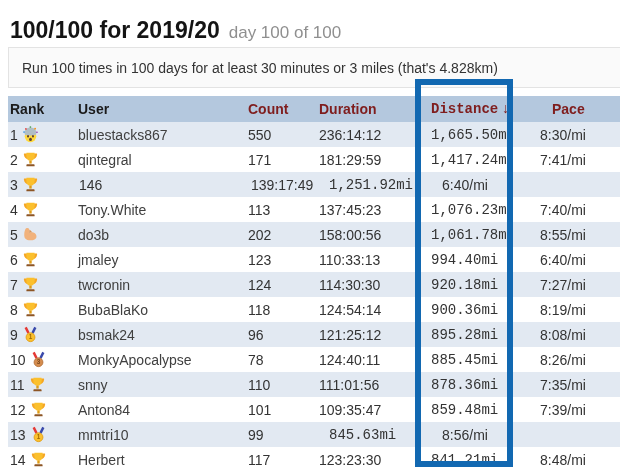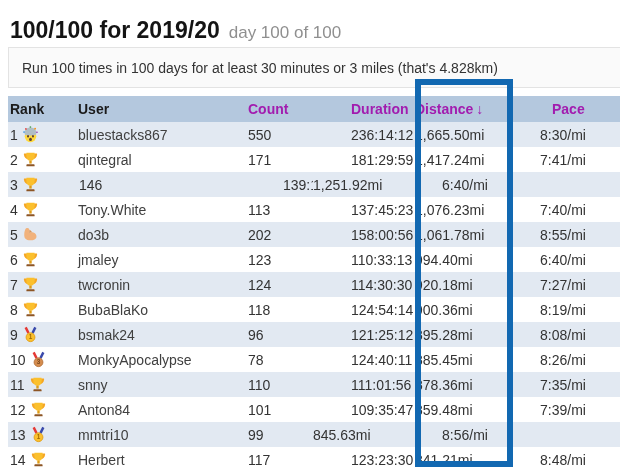--- a/index.html
+++ b/index.html
@@ -24,25 +24,25 @@
   .tr{
     display:grid;grid-template-columns:68px 169px 68px 102px 98px 135px;
     height:25px;align-items:center;font-size:14px;color:#333;background:#fff;
   }
   .thead{height:26px;background:#b4c8de;font-weight:bold;color:#1b1b1b;}
   .tr.alt{background:#e2e9f2;}
   .td,.th{display:flex;align-items:center;height:100%;box-sizing:border-box;overflow:hidden;white-space:nowrap;}
   .c-rank{padding-left:2px;}
   .c-user{padding-left:2px;}
   .c-count{padding-left:3px;}
-  .c-duration{padding-left:6px;margin-left:32px;}
-  .c-distance{}
+  .c-duration{padding-left:6px;}
+  .c-distance{padding-left:16px;font-family:Liberation Mono, monospace;}
   .c-pace{padding-left:27px;}
   .th.c-pace{padding-left:39px;}
-  .th.blue{color:#a21caf;cursor:pointer;}
+  .th.blue{color:#7f1d1d;cursor:pointer;}
   .user-link{color:#404040;cursor:pointer;}
   .rank-num{margin-right:4px;}
   .medal{display:inline-flex;align-items:center;}
   .medal svg{display:block;}
   .sort-arrow{margin-left:3px;font-weight:bold;}
 
   
   .highlight-box{
     position:absolute;left:415px;top:79px;width:98px;height:388px;
     border:6px solid #1268b1;box-sizing:border-box;

